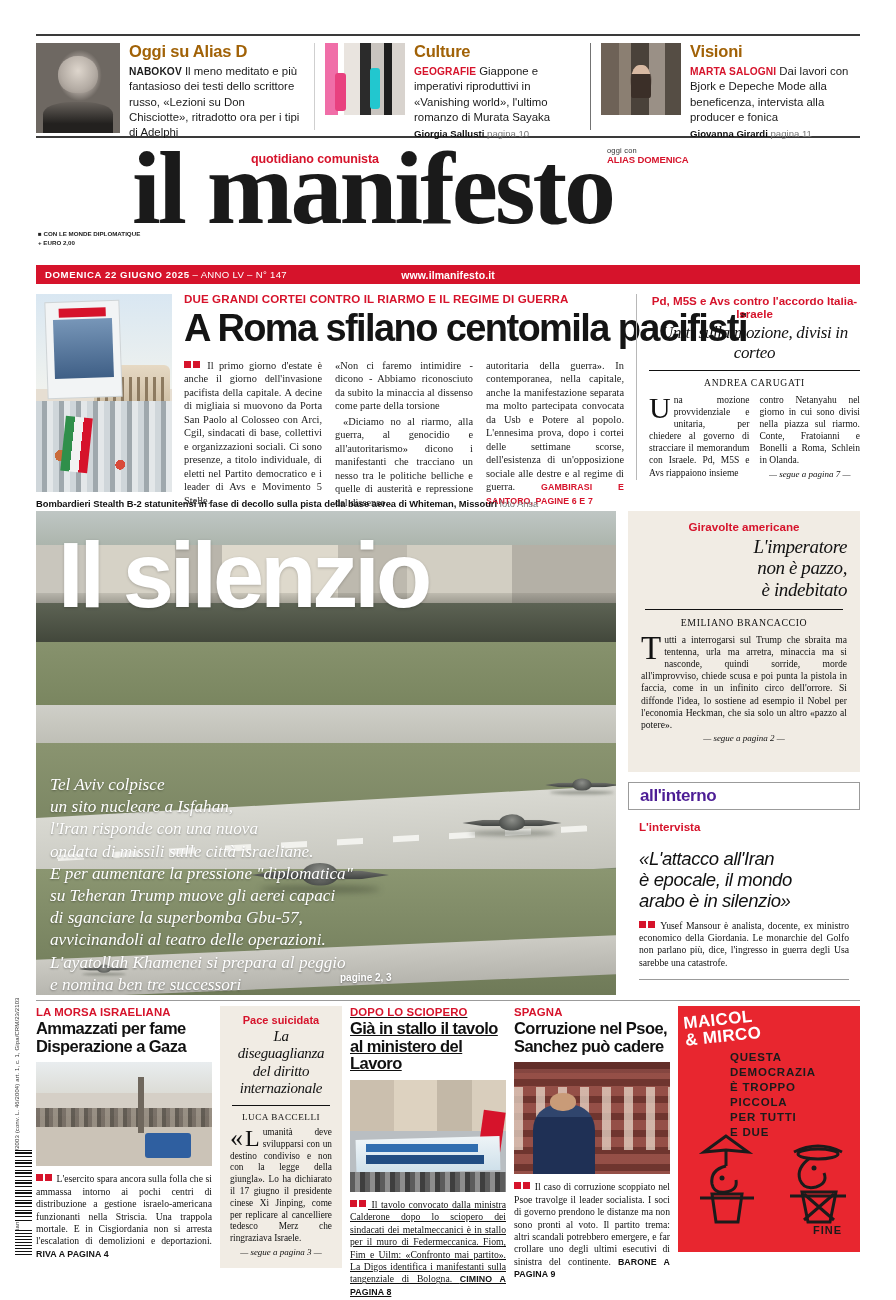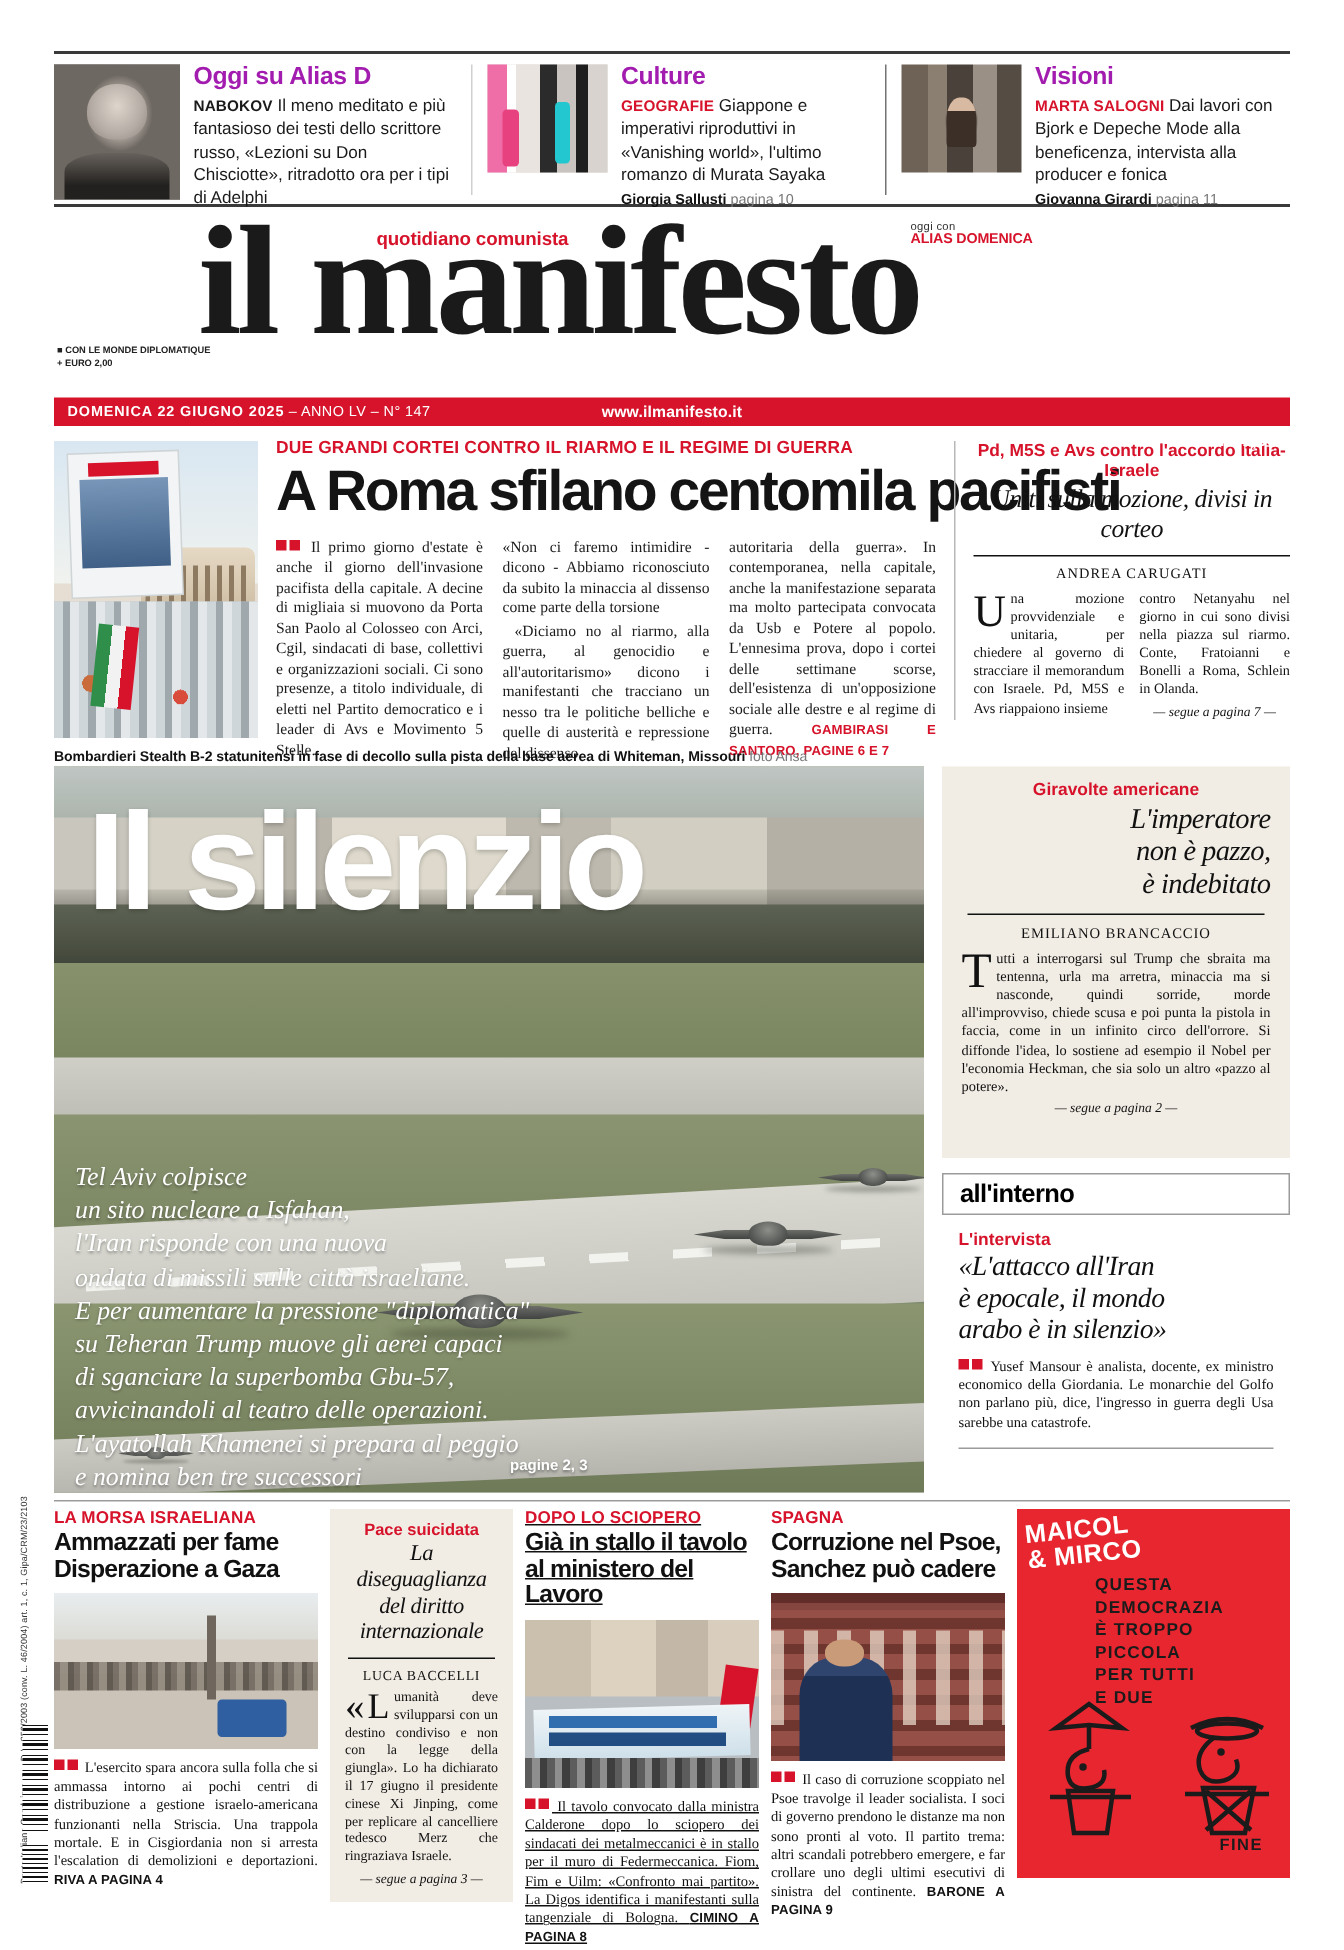--- a/index.html
+++ b/index.html
@@ -15,21 +15,21 @@
 
   
   .promo {
     position: absolute; left: 36px; top: 34px; width: 824px; height: 104px;
     border-top: 2px solid #3a3a3a; border-bottom: 2px solid #3a3a3a;
     display: flex; align-items: stretch; padding: 7px 0 6px 0;
   }
   .promo-cell { display: flex; gap: 9px; align-items: flex-start; }
   .promo-photo { flex: 0 0 auto; }
   .promo-txt { flex: 1 1 auto; min-width: 0; }
-  .promo-title { font-size: 16.5px; font-weight: bold; color: #a21caf; letter-spacing: -0.2px; line-height: 1.05; margin-bottom: 4px; }
+  .promo-title { font-size: 16.5px; font-weight: bold; color: #a16207; letter-spacing: -0.2px; line-height: 1.05; margin-bottom: 4px; }
   .promo-body { font-size: 11.4px; line-height: 1.33; color: #1a1a1a; }
   .promo-body b { font-weight: bold; font-size: 10.2px; letter-spacing: 0.1px; }
   .promo-by { font-size: 9.6px; font-weight: bold; margin-top: 3px; }
   .promo-by span { font-weight: normal; color: #777; }
 
   
   .ph-nabokov {
     width: 84px; height: 90px;
     background:
       radial-gradient(ellipse 26px 30px at 52% 36%, #c9c2bb 0%, #a79f98 55%, #6e6862 85%),
@@ -229,25 +229,25 @@
   .sb1-kicker { font-size: 11.6px; font-weight: bold; color: #d6132b; text-align: center; }
   .sb1-head { font-family:"Liberation Serif", serif; font-style: italic; font-size: 19px; line-height: 1.12; text-align:right; margin-top:3px; letter-spacing:-.4px;}
   .sb1-rule { border-top: 1px solid #111; margin: 9px 4px 7px; }
   .sb1-author { font-family:"Liberation Serif", serif; font-size: 9.8px; text-align:center; text-transform: uppercase; letter-spacing:.6px; margin-bottom:6px;}
   .sb1-body { font-family:"Liberation Serif", serif; font-size: 9.6px; line-height: 1.27; text-align: justify; }
 
   .sb2 {
     position: absolute; left: 628px; top: 782px; width: 232px; height: 28px;
     border: 1px solid #9b9b9b; display:flex; align-items:center; padding-left: 11px;
   }
-  .sb2 span { font-size: 17px; font-weight: bold; color: #000000; letter-spacing:-.4px;}
+  .sb2 span { font-size: 17px; font-weight: bold; color: #4c1d95; letter-spacing:-.4px;}
 
   .sb3 { position: absolute; left: 628px; top: 820px; width: 232px; padding: 0 11px; }
   .sb3-kicker { font-size: 11.6px; font-weight: bold; color: #d6132b; }
-  .sb3-head { font-family:Liberation Serif, serif; font-style: italic; font-size: 18.5px; line-height: 1.13; margin-top: 2px; letter-spacing:-.4px;}
+  .sb3-head { font-family:Liberation Sans, sans-serif; font-style: italic; font-size: 18.5px; line-height: 1.13; margin-top: 16px; letter-spacing:-.4px;}
   .sb3-body { font-family:"Liberation Serif", serif; font-size: 9.7px; line-height: 1.28; text-align: justify; margin-top: 8px; }
   .sb3-credit { font-size: 9.6px; font-weight: bold; margin-top: 9px; line-height:1.3; letter-spacing:.1px;}
   .sb3-rule { border-top: 1px solid #9b9b9b; margin-top: 10px; }
 
   
   .botrule { position:absolute; left:36px; top:1000px; width:824px; border-top:1px solid #9b9b9b; }
   .bot { position: absolute; top: 1006px; }
   .b-kicker { font-size: 11.4px; font-weight: bold; color: #d6132b; letter-spacing:.1px;}
   .b-head { font-size: 16.5px; font-weight: bold; line-height: 1.07; letter-spacing: -.55px; margin-top: 2px; }
   .b-body { font-family:"Liberation Serif", serif; font-size: 9.7px; line-height: 1.28; text-align: justify; margin-top: 7px; }

